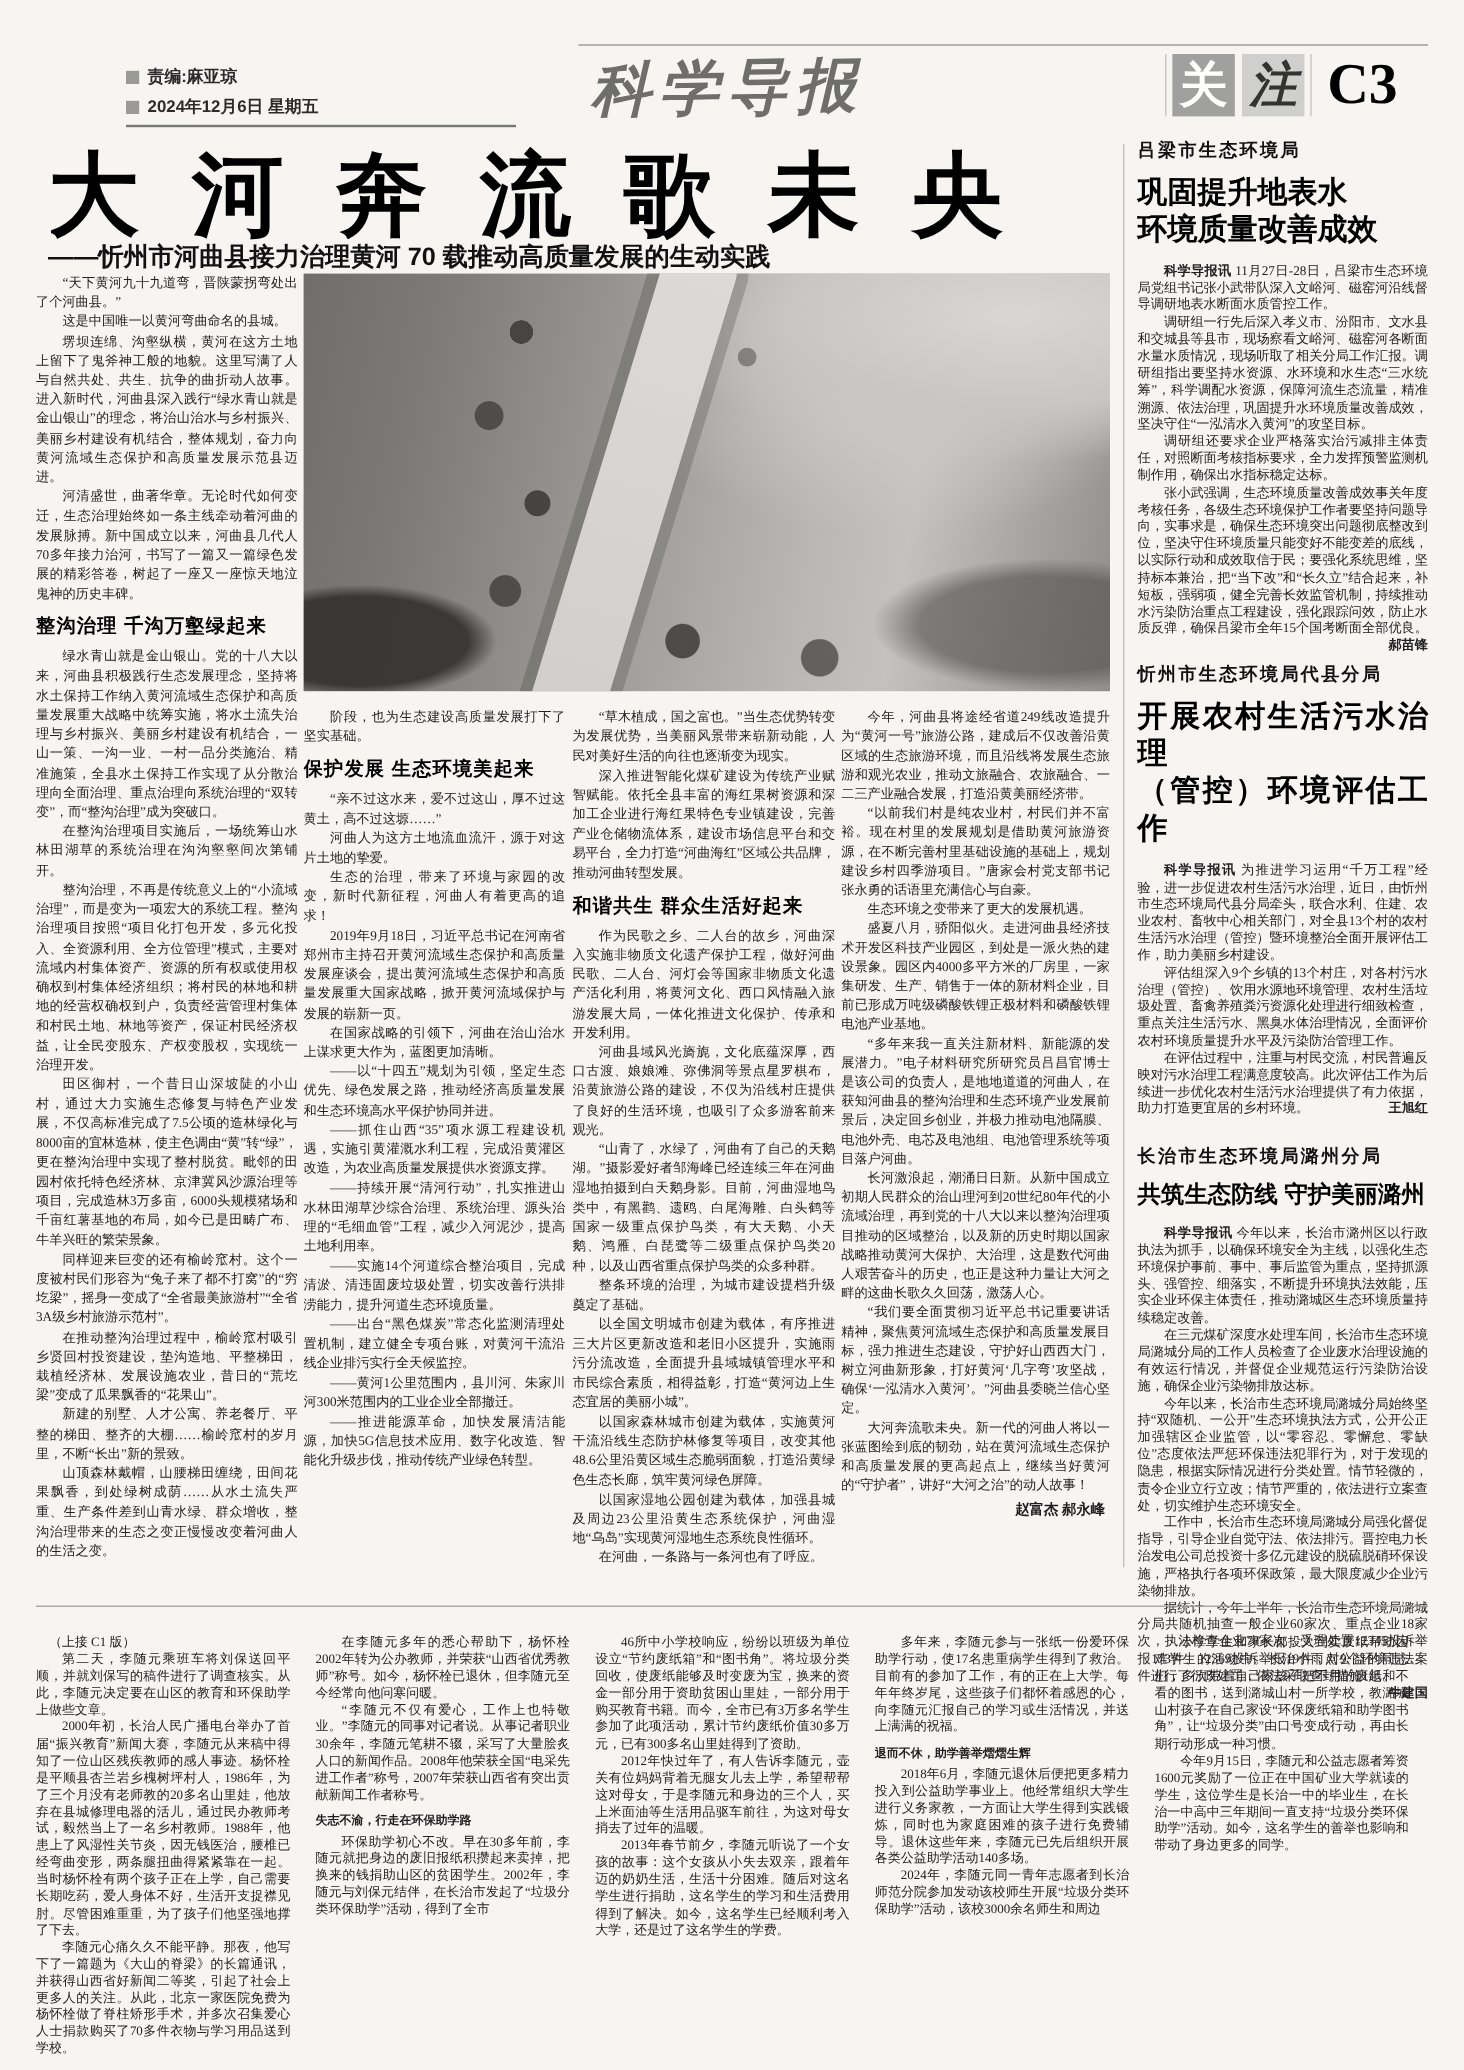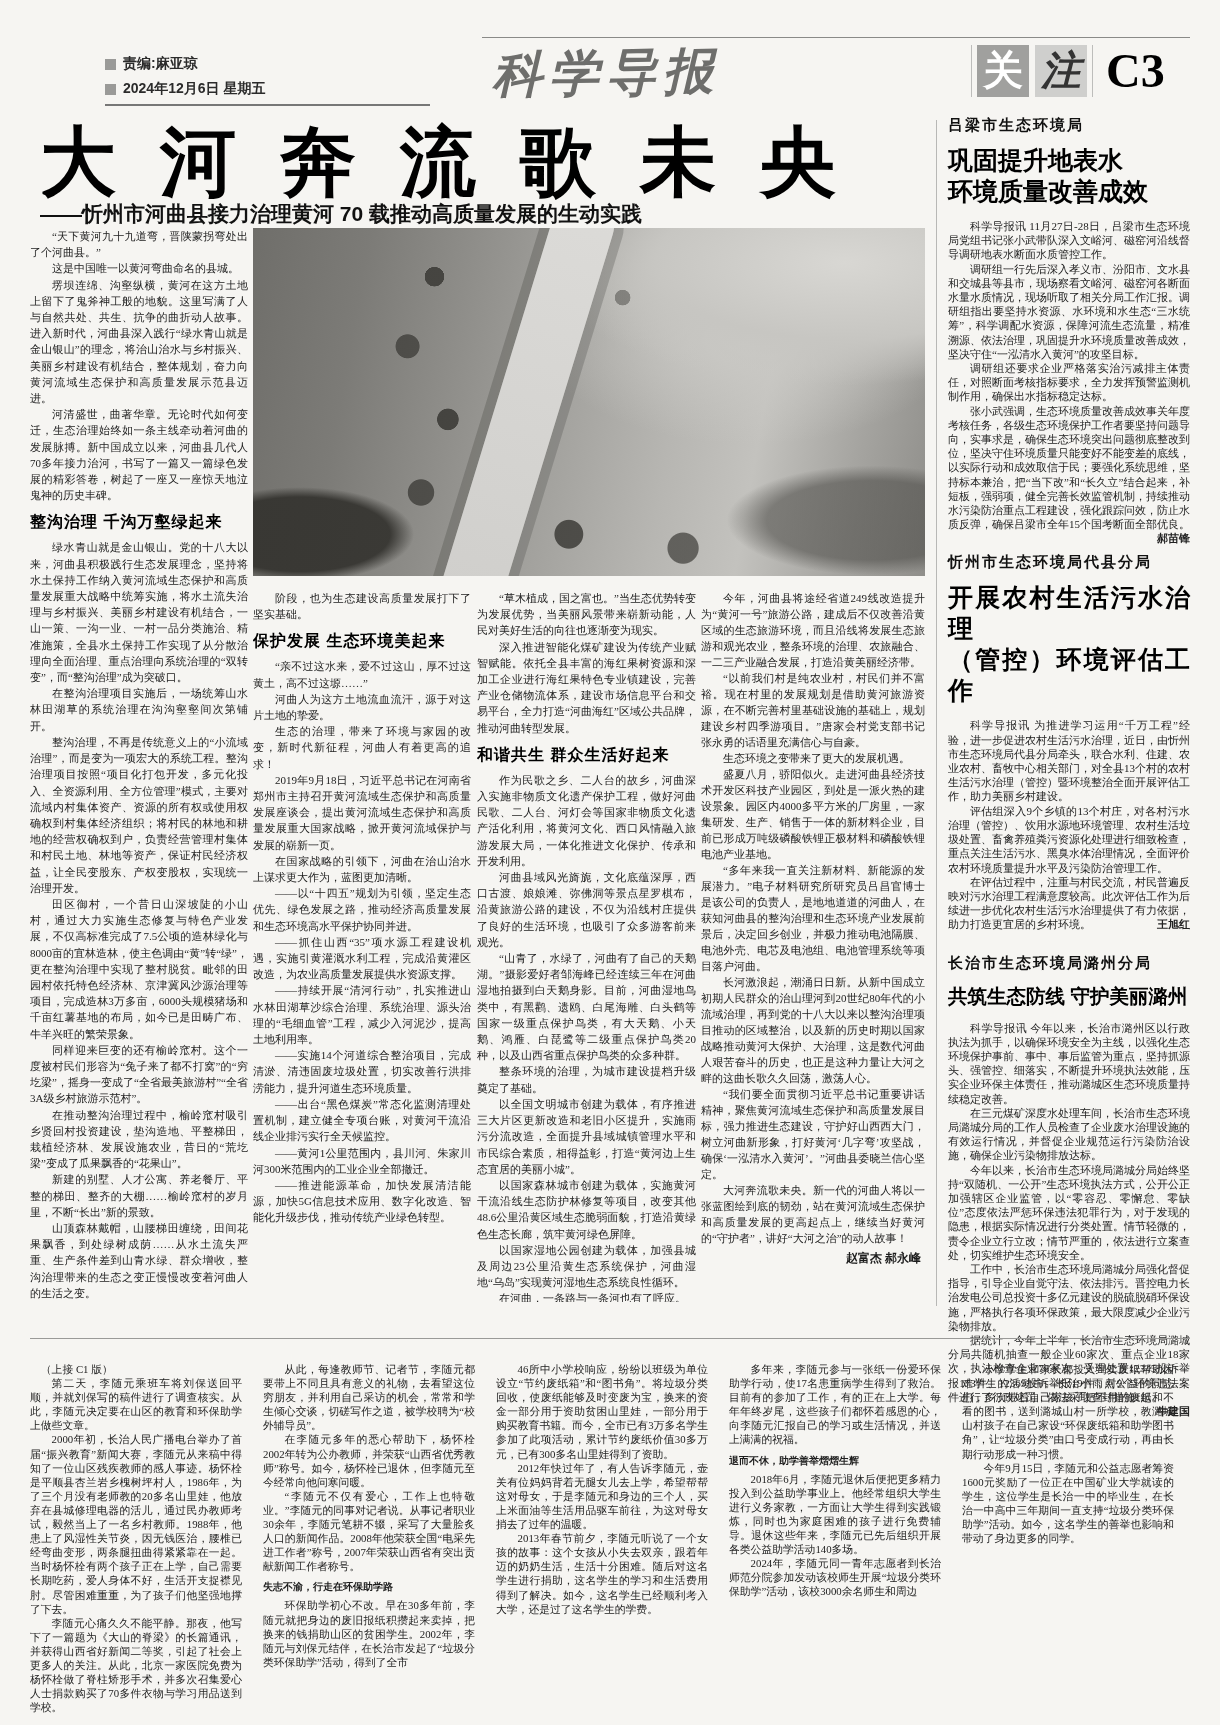--- a/index.html
+++ b/index.html
@@ -59,21 +59,21 @@
   
   .sidebar-rule{position:absolute;left:936px;top:120px;width:1px;height:1186px;background:#b8b8b6;}
   .sidebar{position:absolute;left:948px;top:116px;width:242px;}
   .sb-article{margin-bottom:22px;text-align:justify;}
   .sb-kicker{font-size:15px;font-weight:bold;letter-spacing:2px;color:#111;margin:0 0 10px;
              font-family:Liberation Mono, monospace;}
   .sb-title{font-size:25px;font-weight:bold;color:#000;line-height:31px;margin:0 0 12px;white-space:pre-line;
             font-family:"Liberation Sans",sans-serif;}
   .sb-article:nth-child(3) .sb-title{font-size:19.5px;line-height:26px;}
   .sb-article p{margin:0;font-size:11px;line-height:14.2px;text-indent:2em;color:#222;}
-  .lead{font-weight:normal;}
+  .lead{font-weight:bold;}
   .inline-byline{float:right;font-weight:bold;}
   #sb-a1{min-height:414px;} #sb-a2{min-height:316px;}
   
   .bottom-rule{position:absolute;left:30px;top:1338px;width:1160px;height:1px;background:#9a9a98;}
   .bt-col{position:absolute;top:1362px;width:212px;height:352px;overflow:hidden;text-align:justify;}
   .bt-col p{margin:0;font-size:10.8px;line-height:14.1px;text-indent:2em;color:#222;}
   .bt-col .col-heading{font-size:10px;font-weight:bold;margin:7px 0 4px;text-indent:0;
                        font-family:"Liberation Sans",sans-serif;}
   .bt-col .cont{text-indent:1em;font-weight:normal;}
   #bcol1{left:30px;} #bcol2{left:263px;} #bcol3{left:496px;} #bcol4{left:729px;} #bcol5{left:962px;}
@@ -147,21 +147,21 @@
       <p>作为民歌之乡、二人台的故乡，河曲深入实施非物质文化遗产保护工程，做好河曲民歌、二人台、河灯会等国家非物质文化遗产活化利用，将黄河文化、西口风情融入旅游发展大局，一体化推进文化保护、传承和开发利用。</p>
       <p>河曲县域风光旖旎，文化底蕴深厚，西口古渡、娘娘滩、弥佛洞等景点星罗棋布，沿黄旅游公路的建设，不仅为沿线村庄提供了良好的生活环境，也吸引了众多游客前来观光。</p>
       <p>“山青了，水绿了，河曲有了自己的天鹅湖。”摄影爱好者邹海峰已经连续三年在河曲湿地拍摄到白天鹅身影。目前，河曲湿地鸟类中，有黑鹳、遗鸥、白尾海雕、白头鹤等国家一级重点保护鸟类，有大天鹅、小天鹅、鸿雁、白琵鹭等二级重点保护鸟类20种，以及山西省重点保护鸟类的众多种群。</p>
       <p>整条环境的治理，为城市建设提档升级奠定了基础。</p>
       <p>以全国文明城市创建为载体，有序推进三大片区更新改造和老旧小区提升，实施雨污分流改造，全面提升县域城镇管理水平和市民综合素质，相得益彰，打造“黄河边上生态宜居的美丽小城”。</p>
       <p>以国家森林城市创建为载体，实施黄河干流沿线生态防护林修复等项目，改变其他48.6公里沿黄区域生态脆弱面貌，打造沿黄绿色生态长廊，筑牢黄河绿色屏障。</p>
       <p>以国家湿地公园创建为载体，加强县城及周边23公里沿黄生态系统保护，河曲湿地“乌岛”实现黄河湿地生态系统良性循环。</p>
       <p>在河曲，一条路与一条河也有了呼应。</p>
     </div>
   <div id="mcol4" class="mcol">
-      <p>今年，河曲县将途经省道249线改造提升为“黄河一号”旅游公路，建成后不仅改善沿黄区域的生态旅游环境，而且沿线将发展生态旅游和观光农业，整条环境的治理、农旅融合、一二三产业融合发展，打造沿黄美丽经济带。</p>
+      <p>今年，河曲县将途经省道249线改造提升为“黄河一号”旅游公路，建成后不仅改善沿黄区域的生态旅游环境，而且沿线将发展生态旅游和观光农业，推动文旅融合、农旅融合、一二三产业融合发展，打造沿黄美丽经济带。</p>
       <p>“以前我们村是纯农业村，村民们并不富裕。现在村里的发展规划是借助黄河旅游资源，在不断完善村里基础设施的基础上，规划建设乡村四季游项目。”唐家会村党支部书记张永勇的话语里充满信心与自豪。</p>
       <p>生态环境之变带来了更大的发展机遇。</p>
       <p>盛夏八月，骄阳似火。走进河曲县经济技术开发区科技产业园区，到处是一派火热的建设景象。园区内4000多平方米的厂房里，一家集研发、生产、销售于一体的新材料企业，目前已形成万吨级磷酸铁锂正极材料和磷酸铁锂电池产业基地。</p>
       <p>“多年来我一直关注新材料、新能源的发展潜力。”电子材料研究所研究员吕昌官博士是该公司的负责人，是地地道道的河曲人，在获知河曲县的整沟治理和生态环境产业发展前景后，决定回乡创业，并极力推动电池隔膜、电池外壳、电芯及电池组、电池管理系统等项目落户河曲。</p>
       <p>长河激浪起，潮涌日日新。从新中国成立初期人民群众的治山理河到20世纪80年代的小流域治理，再到党的十八大以来以整沟治理项目推动的区域整治，以及新的历史时期以国家战略推动黄河大保护、大治理，这是数代河曲人艰苦奋斗的历史，也正是这种力量让大河之畔的这曲长歌久久回荡，激荡人心。</p>
       <p>“我们要全面贯彻习近平总书记重要讲话精神，聚焦黄河流域生态保护和高质量发展目标，强力推进生态建设，守护好山西西大门，树立河曲新形象，打好黄河‘几字弯’攻坚战，确保‘一泓清水入黄河’。”河曲县委晓兰信心坚定。</p>
       <p>大河奔流歌未央。新一代的河曲人将以一张蓝图绘到底的韧劲，站在黄河流域生态保护和高质量发展的更高起点上，继续当好黄河的“守护者”，讲好“大河之治”的动人故事！</p>
       <div class="art-byline">赵富杰  郝永峰</div>
     </div>
 
@@ -202,21 +202,20 @@
   </div>
 
   <div class="bottom-rule"></div>
   <div id="bcol1" class="bt-col">
       <p class="cont">（上接 C1 版）</p>
       <p>第二天，李随元乘班车将刘保送回平顺，并就刘保写的稿件进行了调查核实。从此，李随元决定要在山区的教育和环保助学上做些文章。</p>
       <p>2000年初，长治人民广播电台举办了首届“振兴教育”新闻大赛，李随元从来稿中得知了一位山区残疾教师的感人事迹。杨怀栓是平顺县杏兰岩乡槐树坪村人，1986年，为了三个月没有老师教的20多名山里娃，他放弃在县城修理电器的活儿，通过民办教师考试，毅然当上了一名乡村教师。1988年，他患上了风湿性关节炎，因无钱医治，腰椎已经弯曲变形，两条腿扭曲得紧紧靠在一起。当时杨怀栓有两个孩子正在上学，自己需要长期吃药，爱人身体不好，生活开支捉襟见肘。尽管困难重重，为了孩子们他坚强地撑了下去。</p>
       <p>李随元心痛久久不能平静。那夜，他写下了一篇题为《大山的脊梁》的长篇通讯，并获得山西省好新闻二等奖，引起了社会上更多人的关注。从此，北京一家医院免费为杨怀栓做了脊柱矫形手术，并多次召集爱心人士捐款购买了70多件衣物与学习用品送到学校。</p>
     </div>
   <div id="bcol2" class="bt-col">
-      <p>从此，每逢教师节、记者节，李随元都要带上不同且具有意义的礼物，去看望这位穷朋友，并利用自己采访的机会，常常和学生倾心交谈，切磋写作之道，被学校聘为“校外辅导员”。</p>
       <p>在李随元多年的悉心帮助下，杨怀栓2002年转为公办教师，并荣获“山西省优秀教师”称号。如今，杨怀栓已退休，但李随元至今经常向他问寒问暖。</p>
       <p>“李随元不仅有爱心，工作上也特敬业。”李随元的同事对记者说。从事记者职业30余年，李随元笔耕不辍，采写了大量脍炙人口的新闻作品。2008年他荣获全国“电采先进工作者”称号，2007年荣获山西省有突出贡献新闻工作者称号。</p>
       <h3 class="col-heading">失志不渝，行走在环保助学路</h3>
       <p>环保助学初心不改。早在30多年前，李随元就把身边的废旧报纸积攒起来卖掉，把换来的钱捐助山区的贫困学生。2002年，李随元与刘保元结伴，在长治市发起了“垃圾分类环保助学”活动，得到了全市</p>
     </div>
   <div id="bcol3" class="bt-col">
       <p>46所中小学校响应，纷纷以班级为单位设立“节约废纸箱”和“图书角”。将垃圾分类回收，使废纸能够及时变废为宝，换来的资金一部分用于资助贫困山里娃，一部分用于购买教育书籍。而今，全市已有3万多名学生参加了此项活动，累计节约废纸价值30多万元，已有300多名山里娃得到了资助。</p>
       <p>2012年快过年了，有人告诉李随元，壶关有位妈妈背着无腿女儿去上学，希望帮帮这对母女，于是李随元和身边的三个人，买上米面油等生活用品驱车前往，为这对母女捎去了过年的温暖。</p>
       <p>2013年春节前夕，李随元听说了一个女孩的故事：这个女孩从小失去双亲，跟着年迈的奶奶生活，生活十分困难。随后对这名学生进行捐助，这名学生的学习和生活费用得到了解决。如今，这名学生已经顺利考入大学，还是过了这名学生的学费。</p>
     </div>

